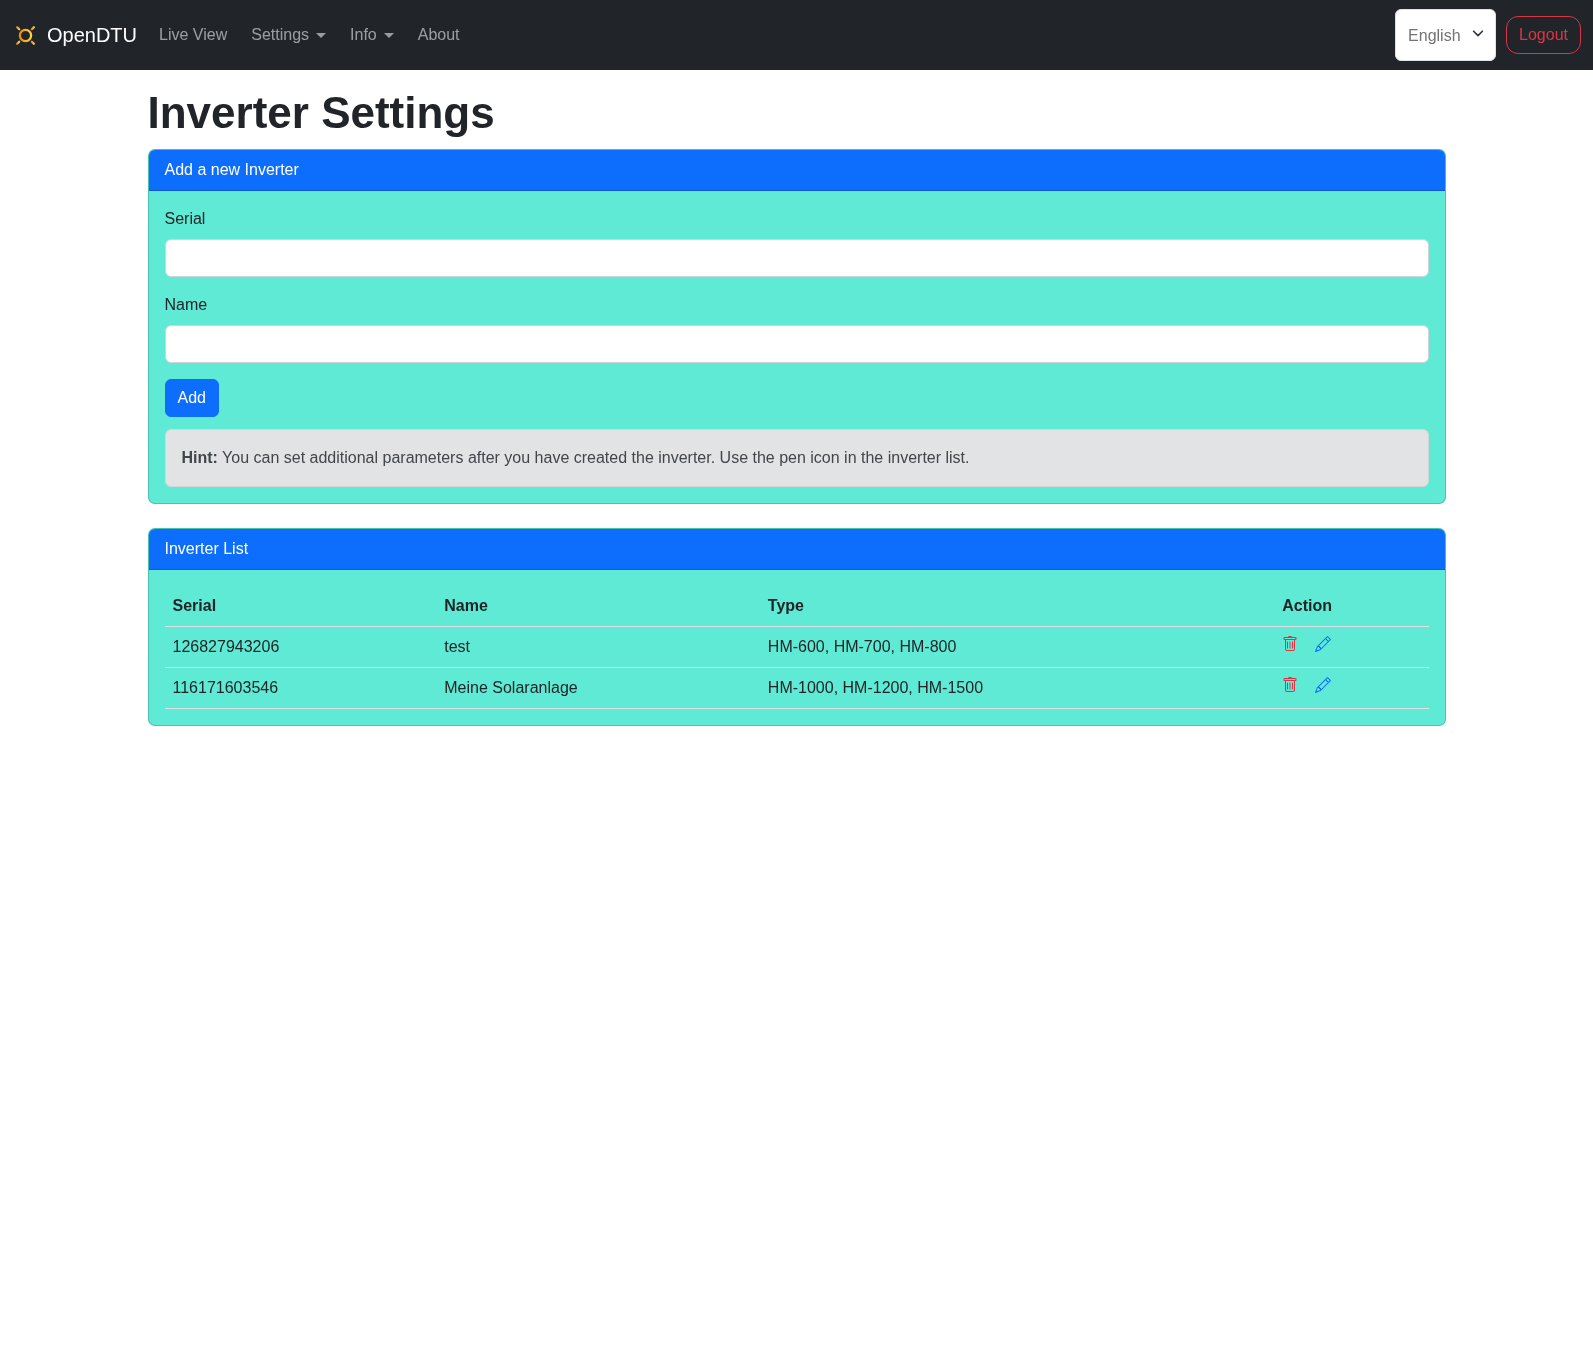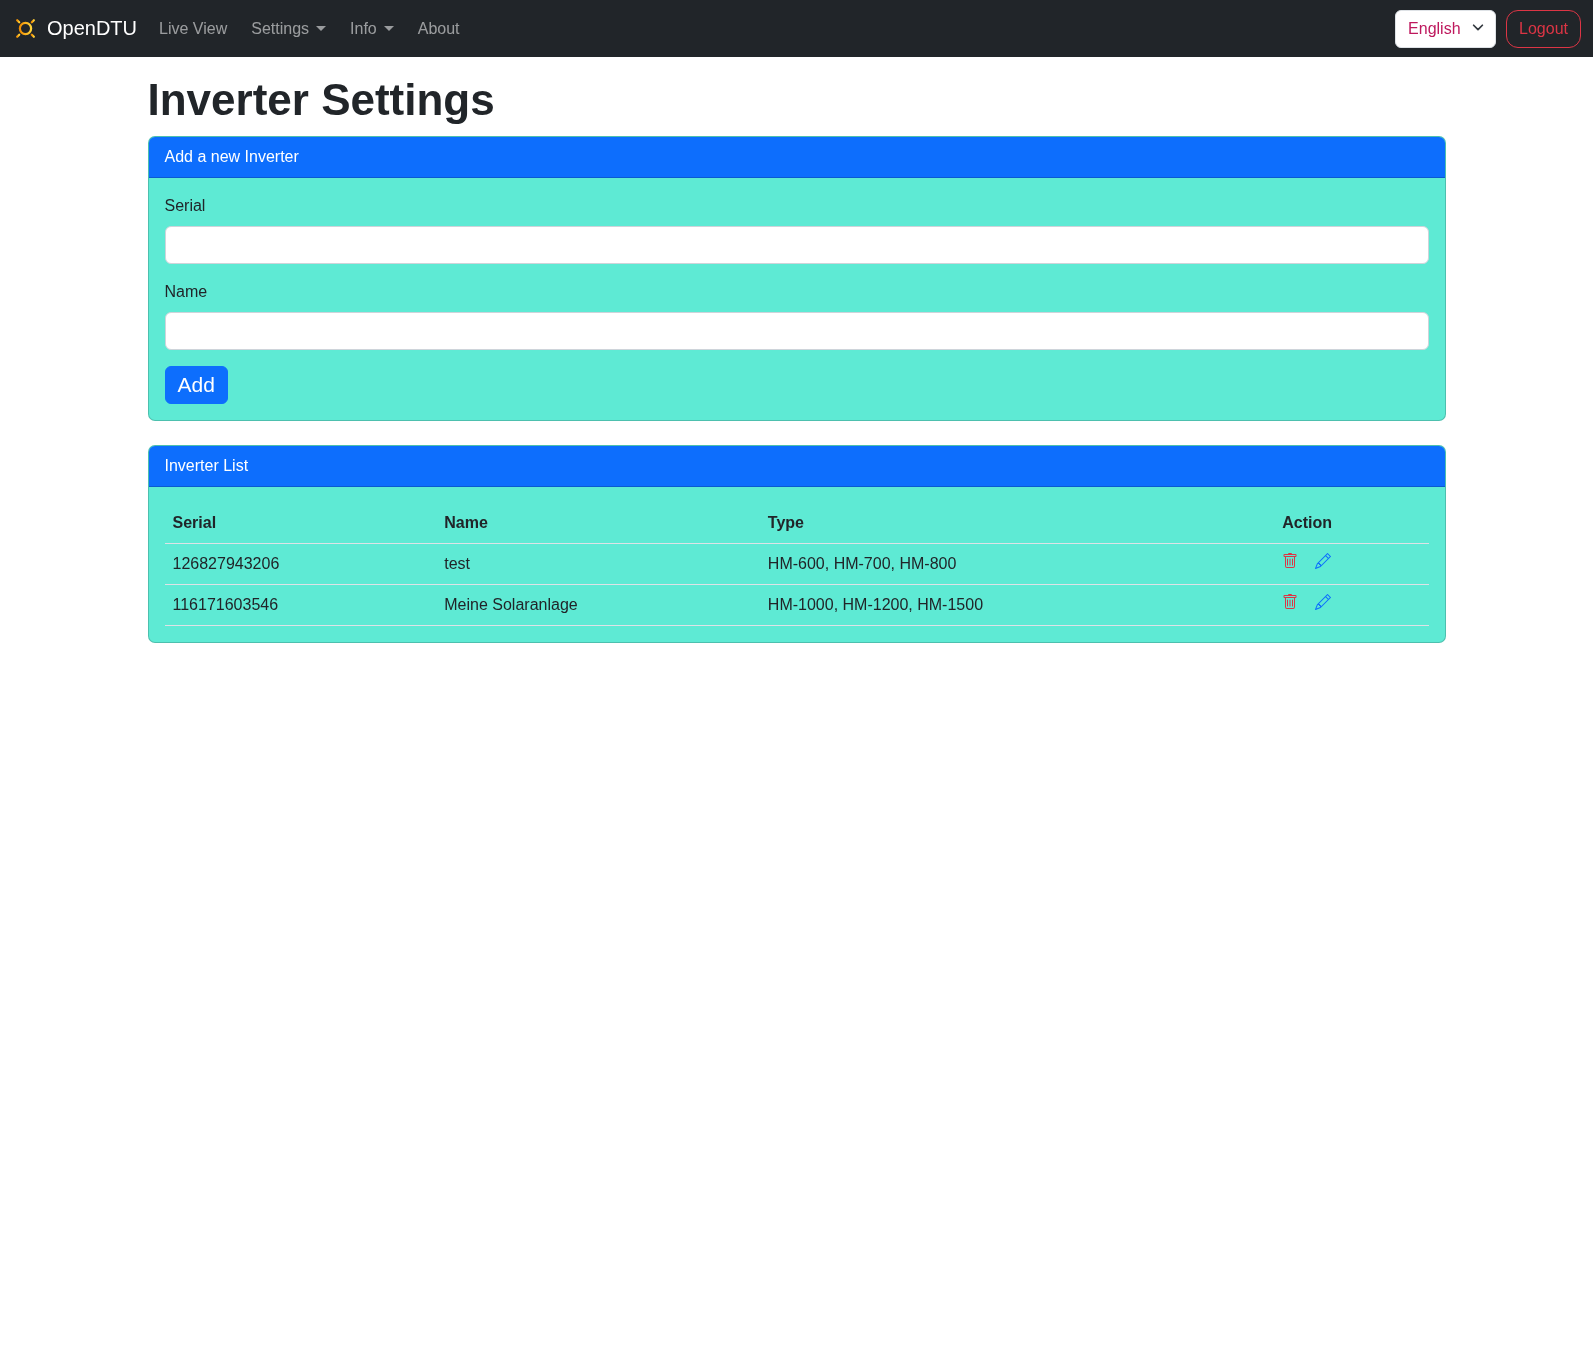--- a/index.html
+++ b/index.html
@@ -41,25 +41,25 @@
     margin-left: 7px;
     vertical-align: middle;
     border-top: 5px solid;
     border-right: 5px solid transparent;
     border-left: 5px solid transparent;
   }
   .nav-right { display: flex; align-items: center; gap: 10px; }
   .select-wrap { position: relative; display: inline-block; }
   .select-wrap select {
     appearance: none; -webkit-appearance: none; -moz-appearance: none;
-    height: 38px;
+    height: 52px;
     padding: 6px 34px 6px 12px;
     font-size: 16px;
     font-family: inherit;
-    color: #be185d;
+    color: #737373;
     background: #ffffff;
     border: 1px solid #dee2e6;
     border-radius: 6px;
     cursor: pointer;
   }
   .select-chevron {
     position: absolute; right: 11px; top: 50%;
     transform: translateY(-50%);
     pointer-events: none;
   }
@@ -117,21 +117,21 @@
     border: 1px solid #ced4da;
     border-radius: 6px;
   }
   .btn-primary {
     background: #0d6efd;
     color: #ffffff;
     border: 1px solid #0d6efd;
     border-radius: 6px;
     padding: 6px 12px;
     height: 38px;
-    font-size: 21px;
+    font-size: 16px;
     font-family: inherit;
     cursor: pointer;
   }
   .alert-secondary {
     margin-top: 12px;
     background: #e2e3e5;
     border: 1px solid #d3d6d8;
     border-radius: 6px;
     color: #41464b;
     padding: 16px;
@@ -232,20 +232,23 @@
     <div class="card-body">
       <div class="form-group">
         <label class="form-label">Serial</label>
         <input class="form-control" type="text" value="" style="">
       </div>
       <div class="form-group">
         <label class="form-label">Name</label>
         <input class="form-control" type="text" value="" style="">
       </div>
       <button class="btn-primary">Add</button>
+      <div class="alert-secondary">
+        <b>Hint:</b><span> You can set additional parameters after you have created the inverter. Use the pen icon in the inverter list.</span>
+      </div>
     </div>
   </section>
 
   <section class="card">
     <div class="card-header">Inverter List</div>
     <div class="card-body">
       <table class="inverter-table">
         <colgroup>
           <col class="c-serial">
             <col class="c-name">

